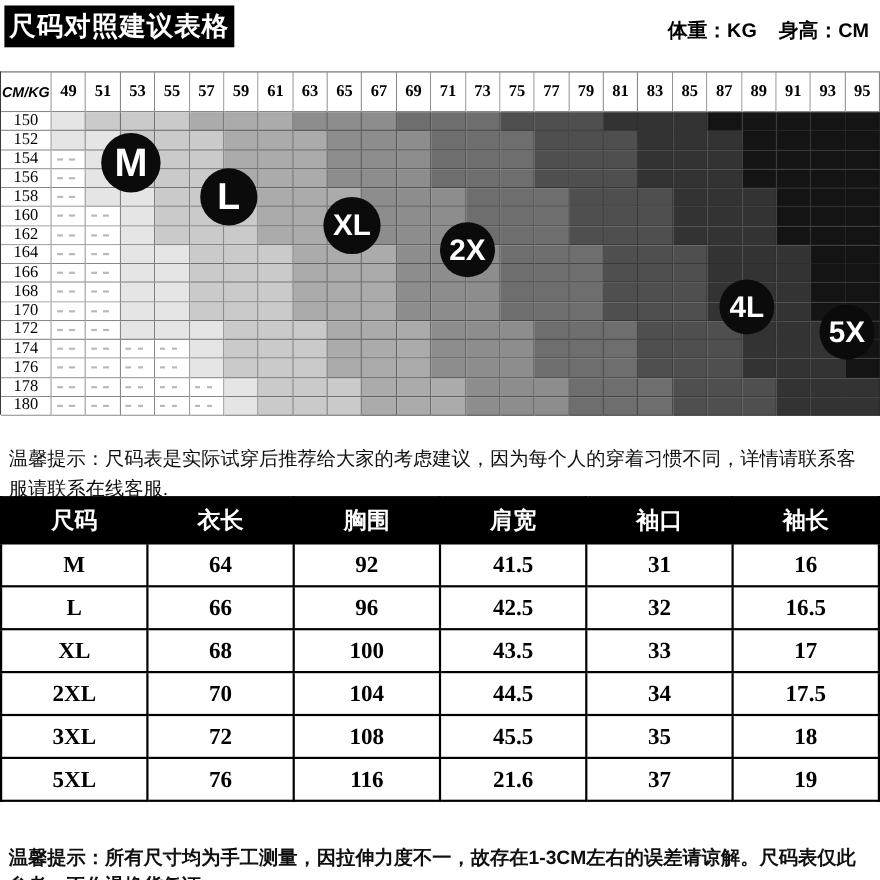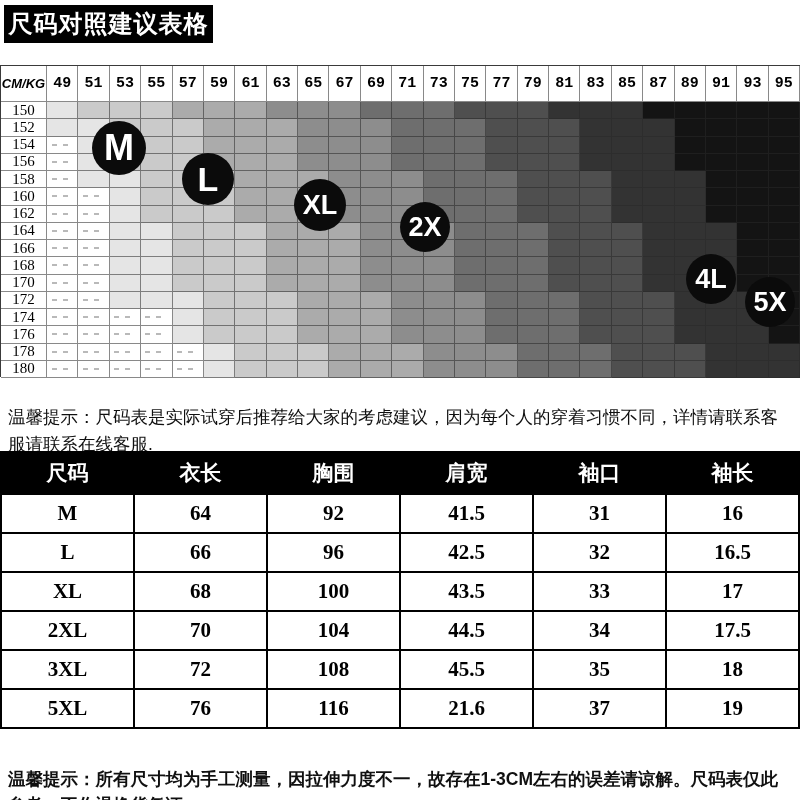--- a/index.html
+++ b/index.html
@@ -10,21 +10,21 @@
   .title-box{position:absolute;left:4px;top:5px;width:209px;height:38px;background:#000;color:#fff;
     font-size:24px;font-weight:bold;display:flex;align-items:center;justify-content:center;letter-spacing:1px;}
   .units{position:absolute;right:10px;top:16px;font-size:18px;font-weight:600;display:flex;gap:20px;}
 
   
   .heat-grid{position:absolute;left:0;top:65px;width:800px;height:312px;display:grid;
     grid-template-columns:46px repeat(24,1fr);grid-template-rows:36px repeat(16,17.25px);
     border-left:1px solid #3a3a3a;border-top:1px solid #3a3a3a;box-sizing:border-box;}
   .hcell{border-right:1px solid rgba(40,40,40,.55);border-bottom:1px solid rgba(40,40,40,.55);
     box-sizing:border-box;display:flex;align-items:center;justify-content:center;}
-  .hhead{background:#fff;font-family:Liberation Mono, monospace;font-weight:bold;font-size:15px;}
+  .hhead{background:#fff;font-family:Liberation Serif, serif;font-weight:bold;font-size:15px;}
   .hcorner{font-family:"Liberation Sans",sans-serif;font-weight:bold;font-size:13px;font-style:italic;}
   .hrowlab{background:#fff;font-family:"Liberation Serif","DejaVu Serif",serif;font-size:15px;}
   .dash0{background-color:#fff;background-image:repeating-linear-gradient(90deg,#b9b9b9 0 5px,transparent 5px 11px);
     background-size:70% 2px;background-position:center center;background-repeat:no-repeat;}
   .bubble{position:absolute;background:#0b0b0b;color:#fff;border-radius:50%;font-weight:bold;
     display:flex;align-items:center;justify-content:center;transform:translate(-50%,-50%);
     font-family:"Liberation Sans",sans-serif;z-index:5;}
 
   
   .tip{position:absolute;left:8px;width:786px;color:#101010;}
@@ -38,20 +38,24 @@
   table.size-table td{height:35px;text-align:center;font-size:21px;font-weight:bold;border:2px solid #000;
     font-family:"Liberation Serif","DejaVu Serif",serif;}
 </style>
 </head>
 <body>
 
 <div class="page">
 
   <div class="title-box">尺码对照建议表格</div>
 
+  <div class="units">
+    <span>体重：KG</span>
+    <span>身高：CM</span>
+  </div>
 
   <div class="heat-grid" id="heatGrid">
       <div class="hcell hhead hcorner">CM/KG</div>
       <div class="hcell hhead">49</div>
       <div class="hcell hhead">51</div>
       <div class="hcell hhead">53</div>
       <div class="hcell hhead">55</div>
       <div class="hcell hhead">57</div>
       <div class="hcell hhead">59</div>
       <div class="hcell hhead">61</div>
@@ -469,21 +473,21 @@
       <div class="hcell" style="background-color: rgb(79, 79, 79);"></div>
       <div class="hcell" style="background-color: rgb(79, 79, 79);"></div>
       <div class="hcell" style="background-color: rgb(79, 79, 79);"></div>
       <div class="hcell" style="background-color: rgb(51, 51, 51);"></div>
       <div class="hcell" style="background-color: rgb(51, 51, 51);"></div>
       <div class="hcell" style="background-color: rgb(51, 51, 51);"></div>
       <div class="bubble" style="left: 118px; top: 82px; width: 54px; height: 54px; font-size: 36px;">M</div>
       <div class="bubble" style="left: 207px; top: 113px; width: 52px; height: 52px; font-size: 34px;">L</div>
       <div class="bubble" style="left: 319px; top: 139px; width: 52px; height: 52px; font-size: 27px;">XL</div>
       <div class="bubble" style="left: 424px; top: 161px; width: 50px; height: 50px; font-size: 27px;">2X</div>
-      <div class="bubble" style="left: 710px; top: 213px; width: 50px; height: 50px; font-size: 27px; text-align: right;">4L</div>
+      <div class="bubble" style="left: 678px; top: 213px; width: 50px; height: 50px; font-size: 27px; text-align: right;">4L</div>
       <div class="bubble" style="left: 769px; top: 236px; width: 50px; height: 50px; font-size: 27px;">5X</div>
     </div>
 
   <p class="tip tip1">温馨提示：尺码表是实际试穿后推荐给大家的考虑建议，因为每个人的穿着习惯不同，详情请联系客服请联系在线客服.</p>
 
   <table class="size-table">
     <thead>
         <tr id="sizeTableHead">
           <th>尺码</th>
           <th>衣长</th>

